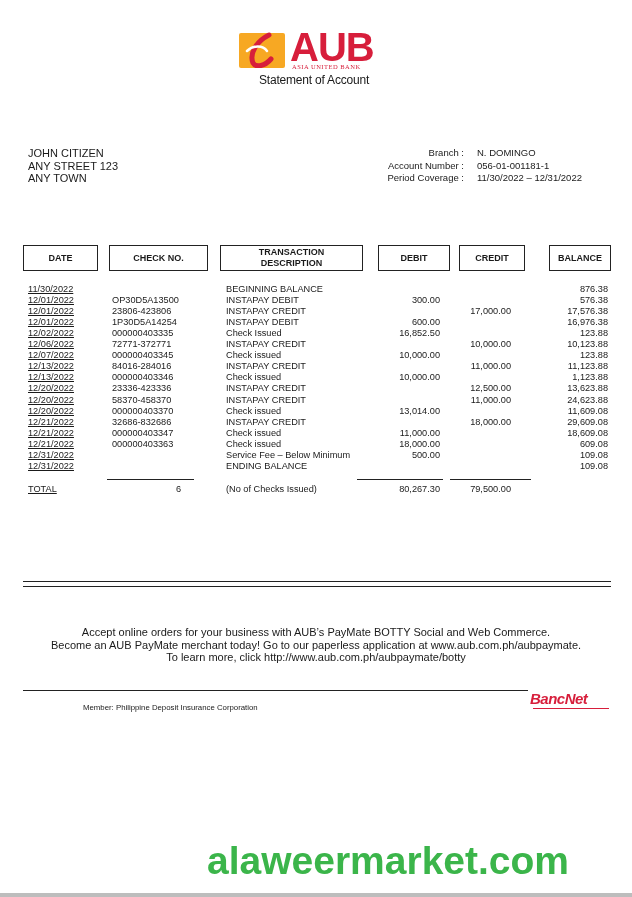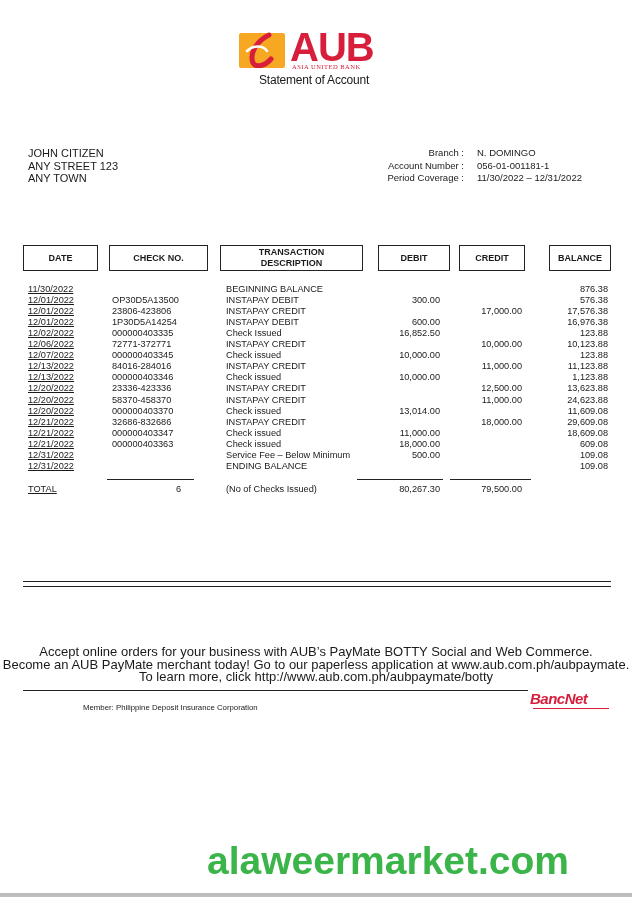--- a/index.html
+++ b/index.html
@@ -20,24 +20,24 @@
   .info-values { left: 477px; }
   
   .hbox { border: 1px solid #222; height: 26px; top: 245px; font-size: 9px; font-weight: bold; display: flex; align-items: center; justify-content: center; text-align: center; line-height: 11px; box-sizing: border-box; }
   
   .row { position: absolute; left: 0; width: 632px; height: 11px; font-size: 9.2px; line-height: 11px; }
   .row span { position: absolute; white-space: nowrap; }
   .c-date { left: 28px; text-decoration: underline; }
   .c-check { left: 112px; }
   .c-desc { left: 226px; }
   .c-debit { right: 192px; text-align: right; }
-  .c-credit { right: 110px; text-align: right; }
+  .c-credit { right: 121px; text-align: right; }
   .c-bal { right: 24px; }
   .line { background: #222; height: 1px; }
-  .footer-text { left: 0; width: 632px; text-align: center; font-size: 13px; line-height: 12.5px; top: 626px; margin-top: 20px; }
+  .footer-text { left: 0; width: 632px; text-align: center; font-size: 11px; line-height: 12.5px; top: 626px; }
   .member { left: 83px; top: 703px; font-size: 7.8px; }
   .bancnet { left: 530px; top: 690px; font-family: "Liberation Sans", sans-serif; font-weight: bold; font-style: italic; font-size: 15px; color: #d71e3b; letter-spacing: -0.5px; }
   .bancnet-line { left: 533px; top: 708px; width: 76px; height: 1px; background: #d71e3b; }
   .watermark { left: 207px; top: 839px; font-family: "Liberation Sans", sans-serif; font-weight: bold; font-size: 39px; color: #3bb54a; letter-spacing: 0px; }
   .bottom-bar { left: 0; top: 893px; width: 632px; height: 4px; background: #bdbdbd; }
 </style>
 </head>
 <body>
 
 <div class="abs logo-mark">

